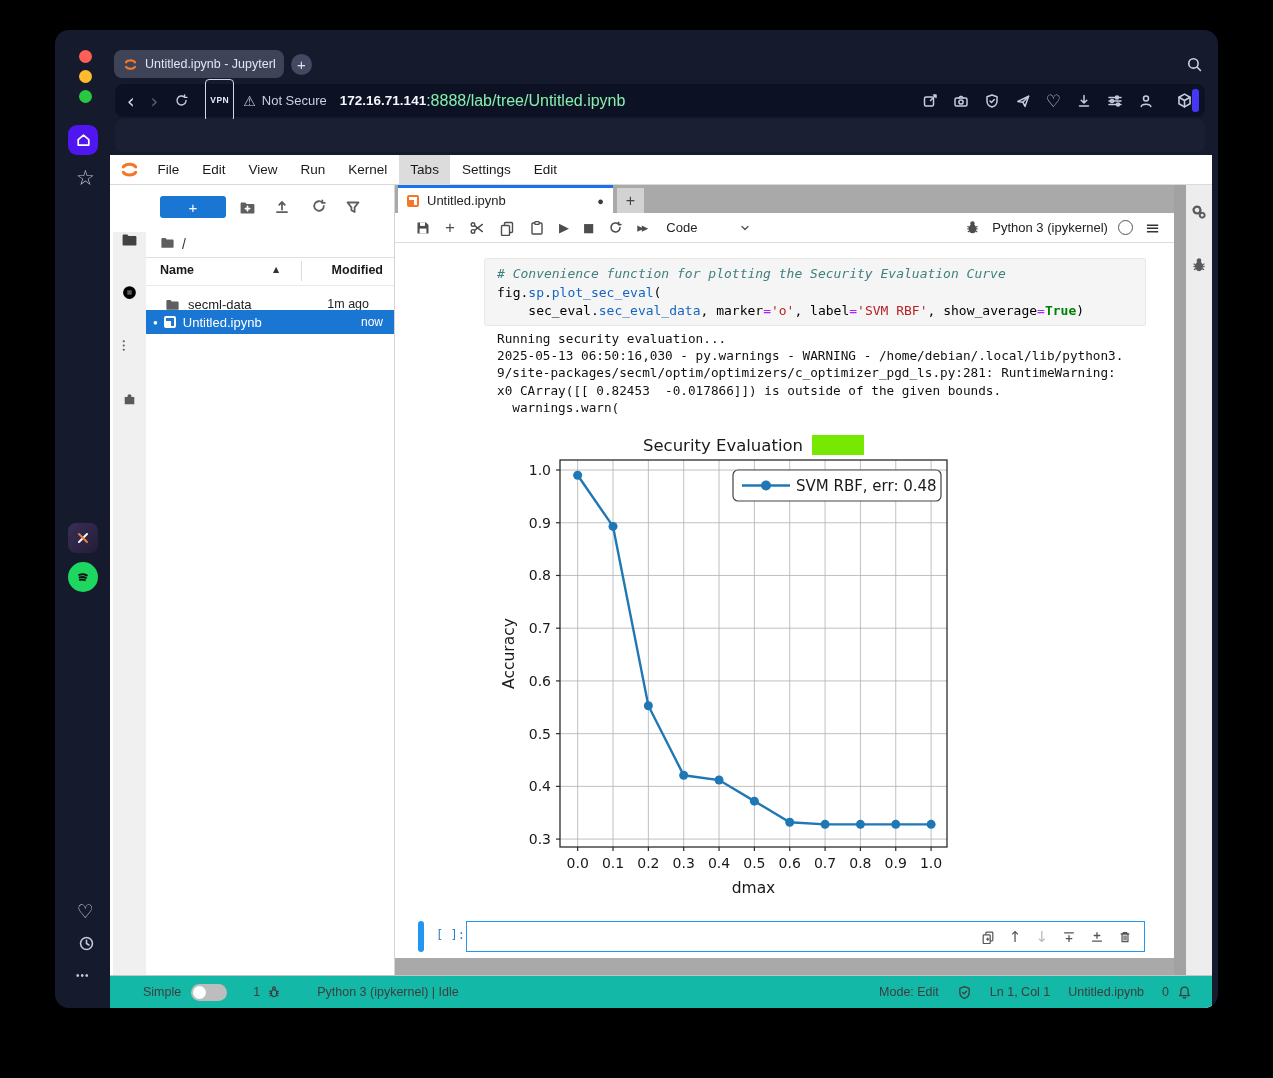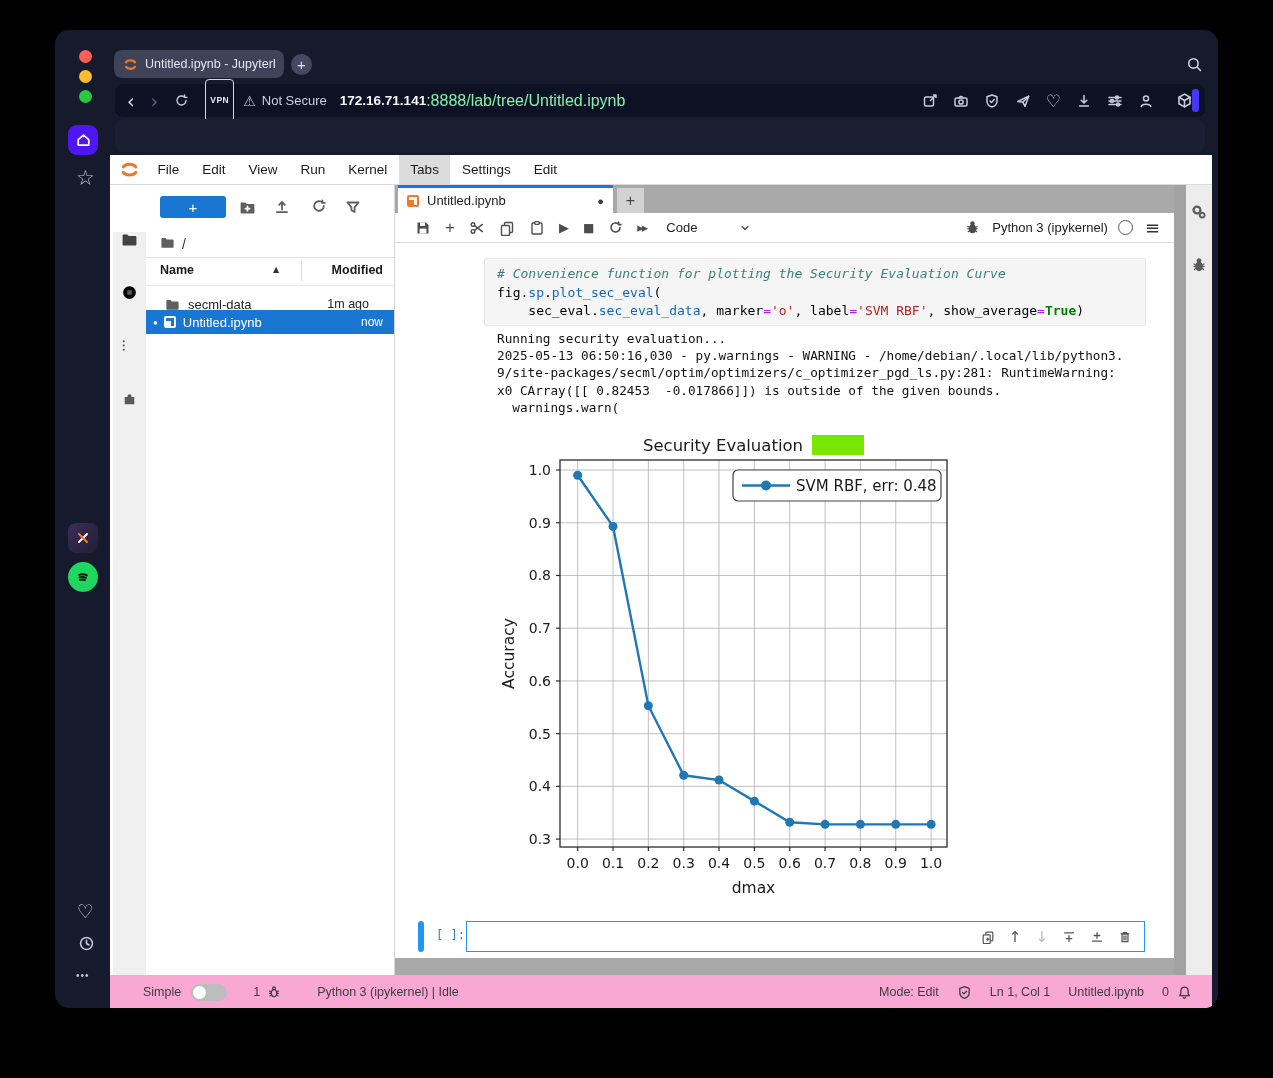--- a/index.html
+++ b/index.html
@@ -59,21 +59,21 @@
   .tk-str{color:#ba2121}.tk-kwd{color:#008000;font-weight:bold}.tk-pln{color:#000}
   .cellout{position:absolute;left:102px;top:87px;font-family:"DejaVu Sans Mono",monospace;font-size:12.7px;line-height:17.2px;color:#111;white-space:pre;}
   .figwrap{position:absolute;left:102px;top:180px;width:470px;height:486px;}
   .figwrap svg text{fill:#1a1a1a;font-family:"DejaVu Sans",sans-serif;}
   .emptycell-bar{position:absolute;left:23px;top:678px;width:6px;height:31px;border-radius:3px;background:#2196f3;}
   .emptycell-prompt{position:absolute;left:41px;top:685px;font-family:"DejaVu Sans Mono",monospace;font-size:12px;color:#307fc1;}
   .emptycell-box{position:absolute;left:71px;top:678px;width:679px;height:31px;background:#fff;border:1px solid #2196f3;box-sizing:border-box;
                  display:flex;align-items:center;justify-content:flex-end;gap:14px;padding-right:12px;color:#555;}
   .dockdiv{position:absolute;left:1064px;top:30px;width:12px;height:790px;background:#a2a2a2;}
   .rightbar{position:absolute;left:1076px;top:30px;width:26px;height:793px;background:#ededed;}
-  .statusbar{position:absolute;left:0;top:820px;width:1102px;height:33px;background:#f9a8d4;border-top:1px solid #c4c4c4;
+  .statusbar{position:absolute;left:0;top:820px;width:1102px;height:33px;background:#14b8a6;border-top:1px solid #c4c4c4;
              box-sizing:border-box;display:flex;align-items:center;font-size:12.5px;color:#3d3d3d;}
   .toggle{width:36px;height:17px;border-radius:9px;background:#bdbdbd;position:relative;}
   .toggle:before{content:"";position:absolute;left:2px;top:2px;width:13px;height:13px;border-radius:50%;background:#fff;}
   .kcircle{width:15px;height:15px;border:1.8px solid #555;border-radius:50%;box-sizing:border-box;}
   .gl{font-family:"DejaVu Sans",sans-serif;}
 </style>
 </head>
 <body>
 
 <div class="stage">

